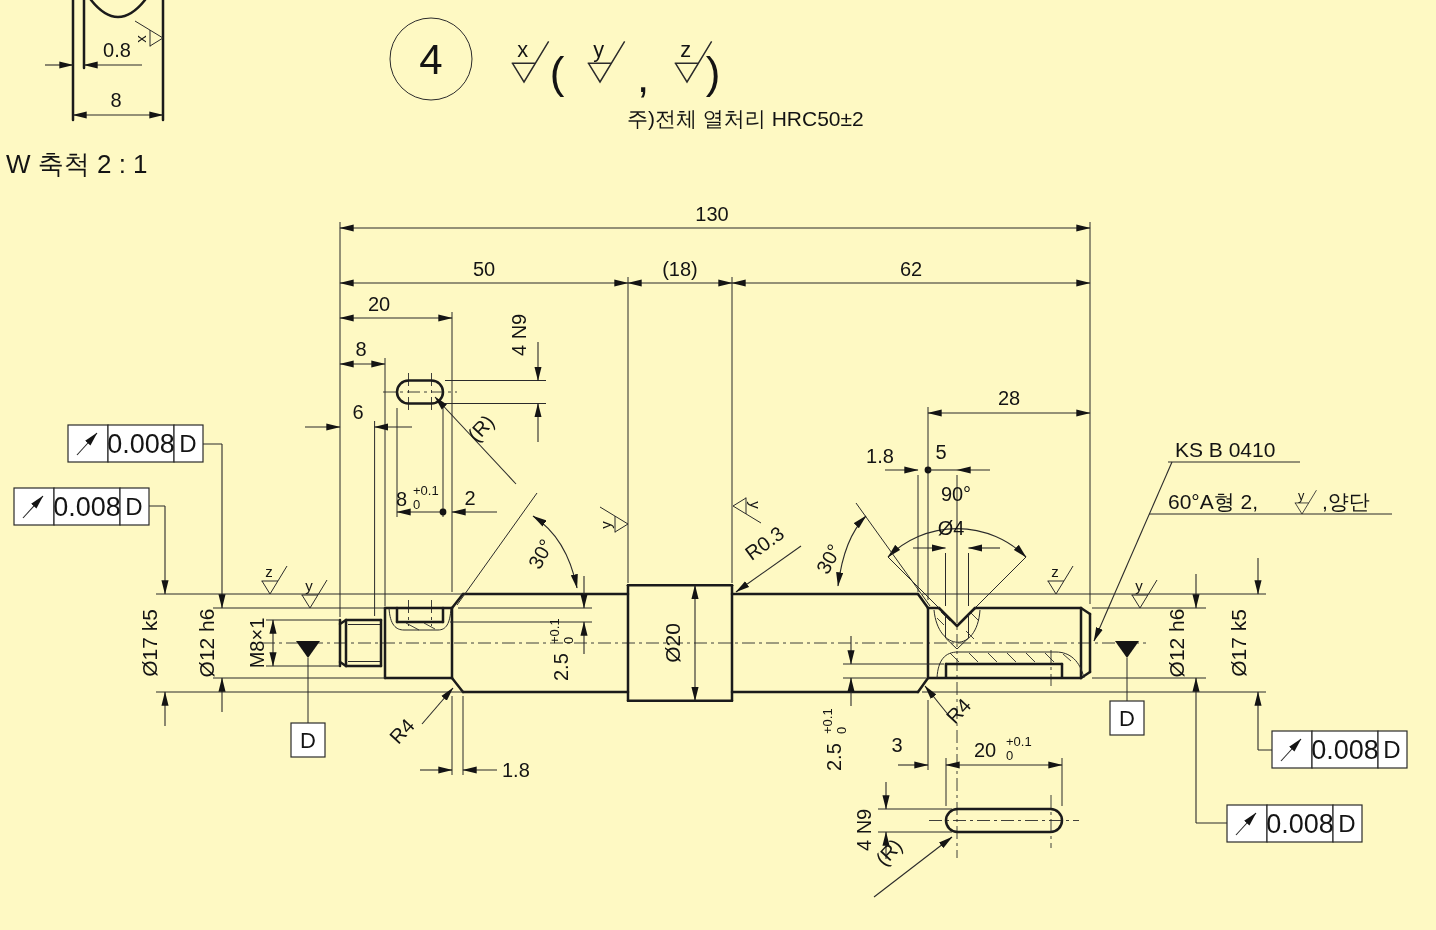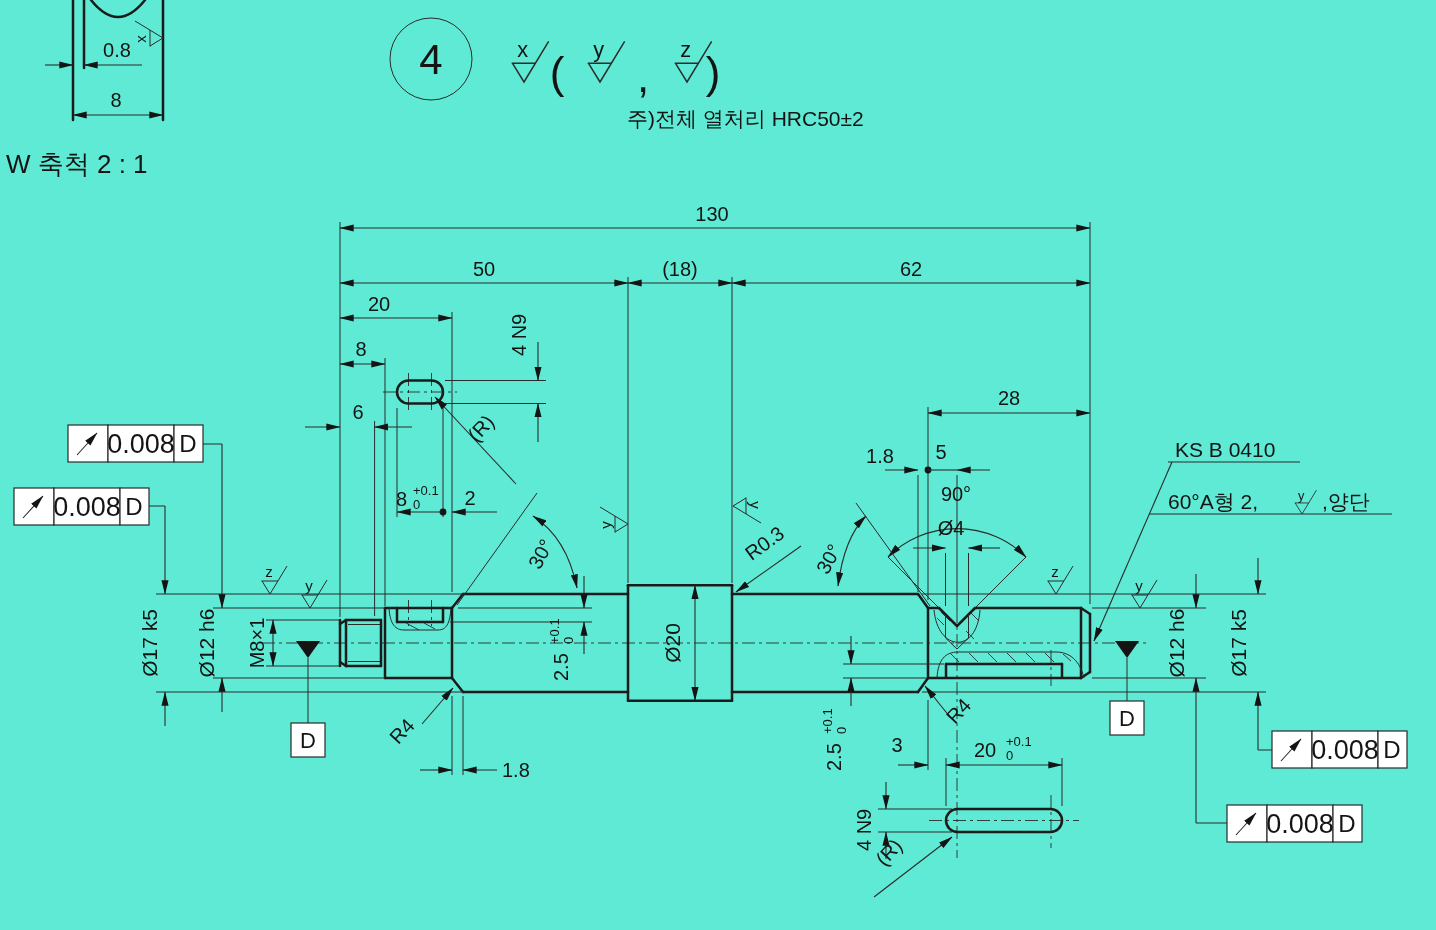--- a/index.html
+++ b/index.html
@@ -1,16 +1,16 @@
 <!DOCTYPE html>
 <html><head>
 <meta charset="utf-8">
 <style>
   html,body{margin:0;padding:0;background:#ffffff;}
-  .stage{width:1436px;height:930px;position:relative;background:#5eead4;overflow:hidden;}
+  .stage{width:1436px;height:930px;position:relative;background:#fef9c3;overflow:hidden;}
   svg{display:block;}
   .b{stroke:#1b1b1b;stroke-width:2.5;fill:none;stroke-linecap:round;stroke-linejoin:round;}
   .t{stroke:#2b2b2b;stroke-width:1;fill:none;}
   .d{stroke:#2b2b2b;stroke-width:1.1;fill:none;}
   .cl{stroke:#2b2b2b;stroke-width:0.9;fill:none;stroke-dasharray:13 4 3 4;}
   .h{stroke:#2b2b2b;stroke-width:0.9;fill:none;}
   .f{fill:#141414;stroke:none;}
   .box{stroke:#2b2b2b;stroke-width:1.2;fill:#ffffff;}
   text{font-family:"Liberation Sans","DejaVu Sans",sans-serif;fill:#141414;}
   .tx13{font-size:13px;} .tx15{font-size:15px;} .tx20{font-size:20px;} .tx21{font-size:21px;}

